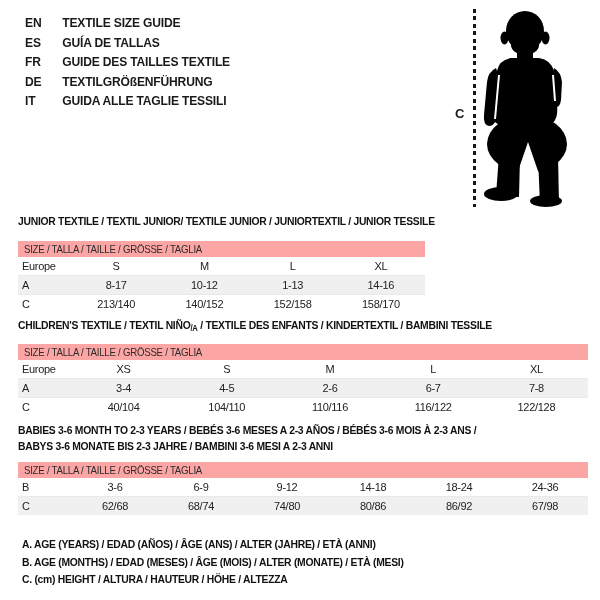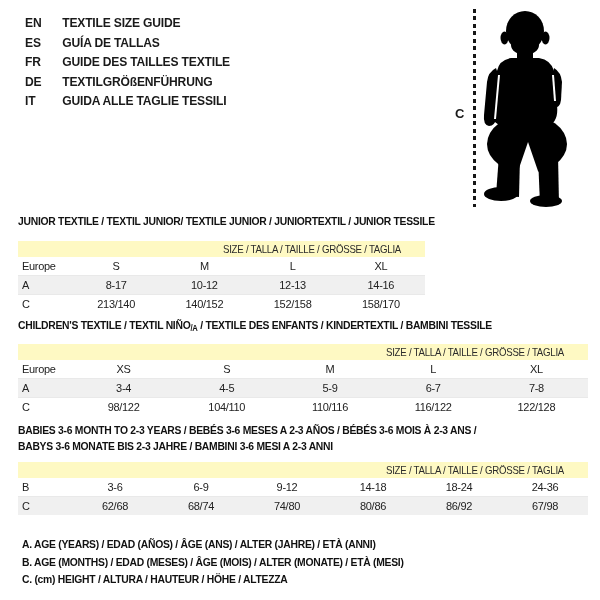--- a/index.html
+++ b/index.html
@@ -19,22 +19,22 @@
   .c-label { position:absolute; left:455px; top:106px; font-weight:bold; font-size:13px; }
   .baby-svg { position:absolute; left:481px; top:5px; }
 
   
   .sec-title { position:absolute; font-weight:bold; font-size:11.5px; letter-spacing:-0.3px;
     line-height:16px; white-space:nowrap; transform:scaleX(0.9); transform-origin:0 0; color:#111; }
 
   
   .size-table { position:absolute; border-collapse:collapse; table-layout:fixed;
     font-size:11px; letter-spacing:-0.3px; color:#222; }
-  .size-table thead th { background:#fef9c3; height:16px; font-weight:normal;
-    text-align:right; padding:0 0 0 6px; color:#2b2b2b;margin-left:17px; }
+  .size-table thead th { background:#fca5a5; height:16px; font-weight:normal;
+    text-align:left; padding:0 0 0 6px; color:#2b2b2b;margin-left:17px; }
   .condense { display:inline-block; transform:scaleX(0.88); transform-origin:0 50%; white-space:nowrap; }
   .size-table td { height:18px; padding:0; text-align:center; vertical-align:middle; white-space:nowrap; }
   .size-table td:first-child { text-align:left; padding-left:4px; }
   .size-table tbody tr:nth-child(even) td { background:#f0f0f0; }
   .size-table tbody tr:not(:last-child) td { border-bottom:1px solid #e9e9e9;margin-left:24px; }
   .junior-table   { left:18px; top:241px; width:407px; }
   .children-table { left:18px; top:344px; width:570px; }
   .babies-table   { left:18px; top:462px; width:570px; }
   #junior-title   { left:18px; top:213px; }
   #children-title { left:18px; top:317px; }
@@ -127,21 +127,21 @@
         <td>Europe</td>
         <td>S</td>
         <td>M</td>
         <td>L</td>
         <td>XL</td>
       </tr>
       <tr>
         <td>A</td>
         <td>8-17</td>
         <td>10-12</td>
-        <td>12-13</td>
+        <td>1-13</td>
         <td>14-16</td>
       </tr>
       <tr>
         <td>C</td>
         <td>213/140</td>
         <td>140/152</td>
         <td>152/158</td>
         <td>158/170</td>
       </tr>
     </tbody>
@@ -172,27 +172,27 @@
         <td>XS</td>
         <td>S</td>
         <td>M</td>
         <td>L</td>
         <td>XL</td>
       </tr>
       <tr>
         <td>A</td>
         <td>3-4</td>
         <td>4-5</td>
-        <td>5-9</td>
+        <td>2-6</td>
         <td>6-7</td>
         <td>7-8</td>
       </tr>
       <tr>
         <td>C</td>
-        <td>98/122</td>
+        <td>40/104</td>
         <td>104/110</td>
         <td>110/116</td>
         <td>116/122</td>
         <td>122/128</td>
       </tr>
     </tbody>
   </table>
 
   <div class="sec-title" id="babies-title">
     <div>BABIES 3-6 MONTH TO 2-3 YEARS / BEBÉS 3-6 MESES A 2-3 AÑOS / BÉBÉS 3-6 MOIS À 2-3 ANS /</div>

